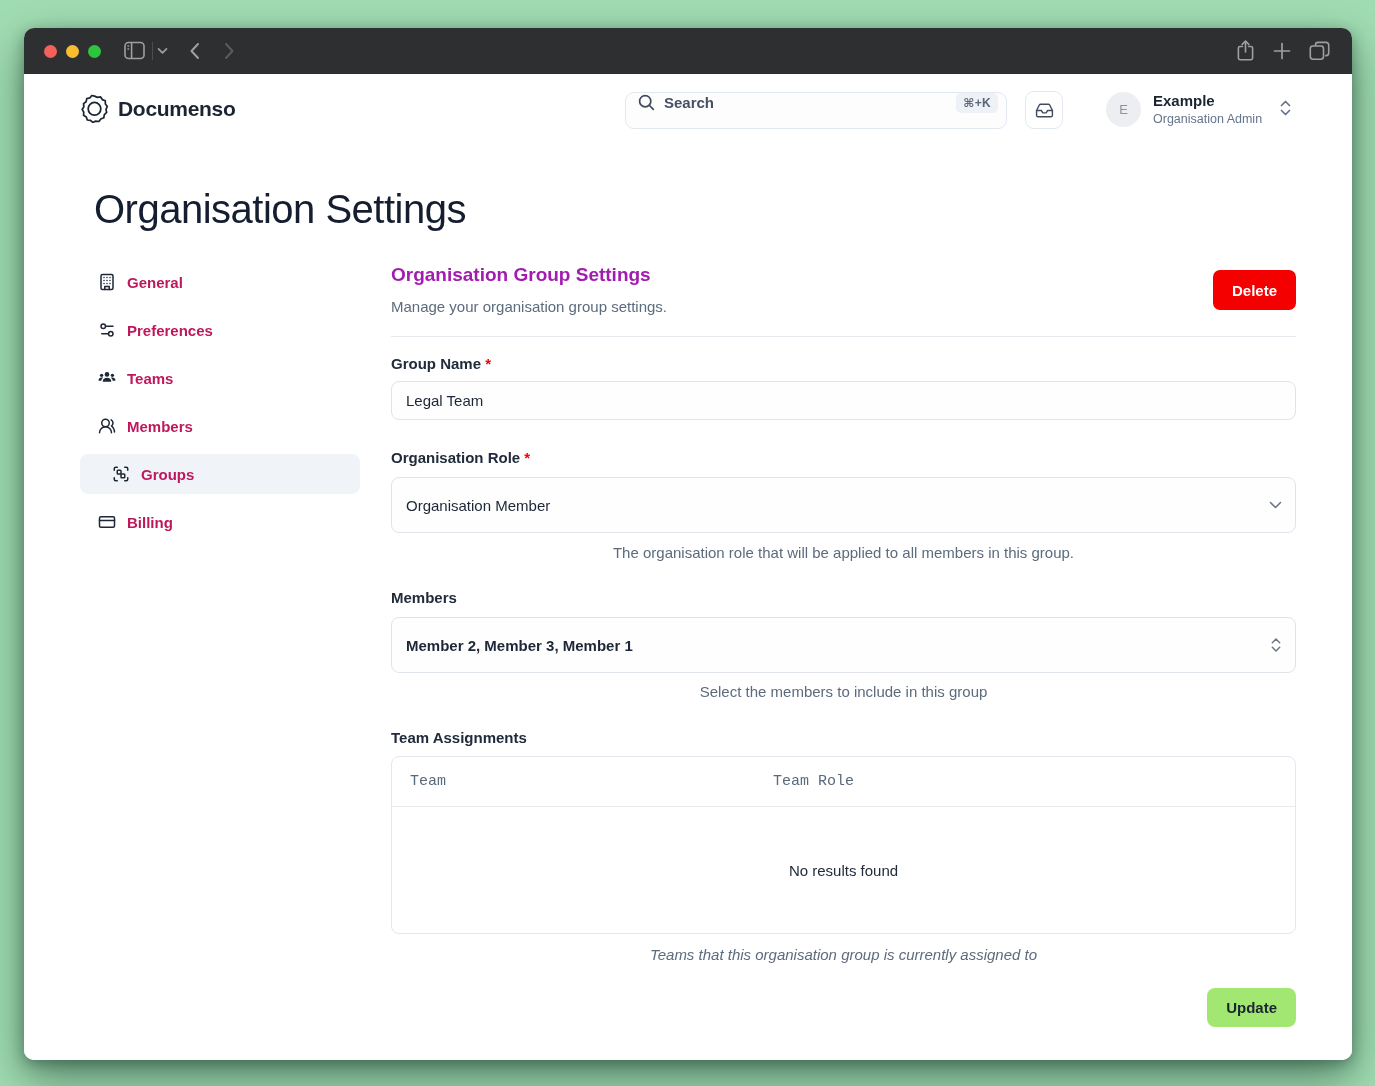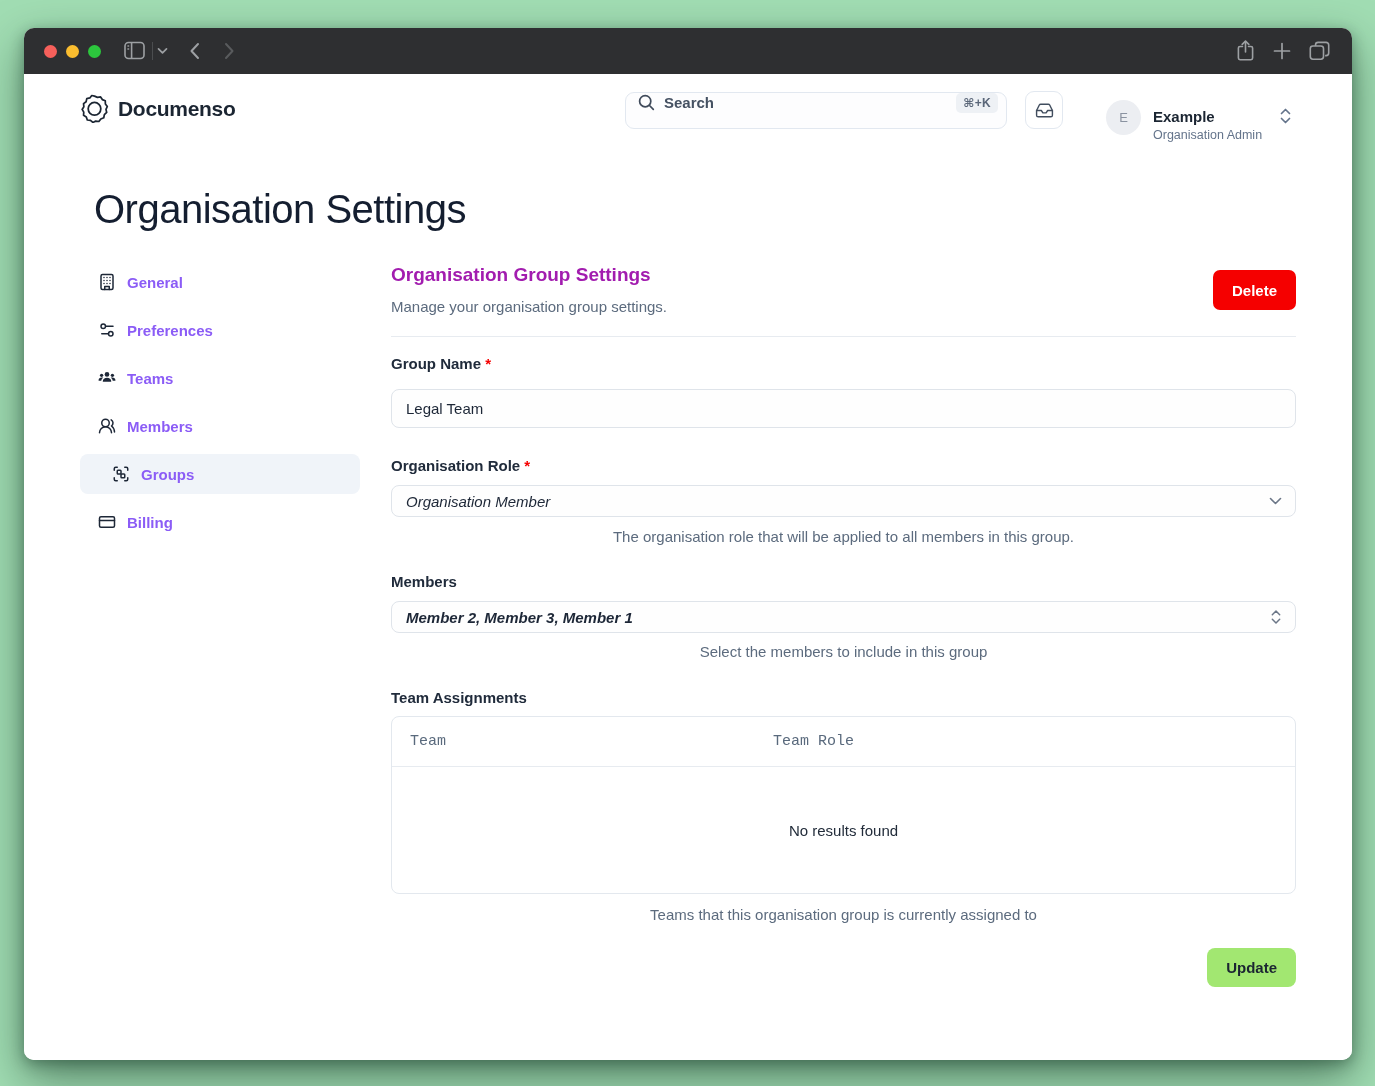--- a/index.html
+++ b/index.html
@@ -64,61 +64,61 @@
     border: 1px solid var(--border, #e2e8f0); border-radius: 9px; background: #fff;
     display: flex; align-items: center; justify-content: center; color: #414d5e; cursor: pointer;
   }
   .account { position: absolute; left: 1082px; top: 18px; display: flex; align-items: center; cursor: pointer; }
   .avatar {
     width: 35px; height: 35px; border-radius: 50%; background: #eceef2;
     color: #8a93a1; font-size: 13px; font-weight: 500;
     display: flex; align-items: center; justify-content: center; flex: 0 0 auto;
   }
   .account-texts { margin-left: 12px; width: 112px; }
-  .account-name { font-size: 15px; font-weight: 650; color: var(--text, #1b2532); line-height: 18px; margin-top: 16px; }
+  .account-name { font-size: 15px; font-weight: 650; color: var(--text, #1b2532); line-height: 18px; }
   .account-role { font-size: 12.5px; color: #64748b; line-height: 16px; margin-top: 1px; white-space: nowrap; }
   .account-chevron { color: #64748b; margin-left: 14px; }
   
   .page-title {
     position: absolute; left: 70px; top: 113px;
     font-size: 40px; font-weight: 400; letter-spacing: -0.5px; color: #141e30;
   }
   
   .sidebar { position: absolute; left: 56px; top: 188px; width: 280px; }
   .side-item {
     height: 40px; border-radius: 8px; display: flex; align-items: center;
     padding: 0 18px; margin-bottom: 8px; cursor: pointer;
-    font-size: 15px; font-weight: 600; color: #8b5cf6;
+    font-size: 15px; font-weight: 600; color: #be185d;
   }
   .side-item .icon { width: 18px; height: 18px; margin-right: 11px; color: #1d2737; display: flex; align-items: center; }
   .side-item.active { background: var(--active-bg, #f0f4f9); padding-left: 32px; }
   
   .main { position: absolute; left: 367px; top: 190px; width: 905px; }
   .section-head { position: relative; }
   .section-title { font-size: 19px; font-weight: 700; color: #a21caf; }
   .section-sub { font-size: 15px; color: #5c6b7e; margin-top: 12px; }
   .delete-btn {
     position: absolute; right: 0; top: 6px; height: 40px; padding: 0 19px;
     background: var(--danger, #f50000); color: #fff; border: none; border-radius: 7px;
     font-family: inherit; font-size: 15px; font-weight: 600; cursor: pointer;
   }
   .divider { border: none; border-top: 1px solid #e7ebf0; margin-top: 21px; }
   .field-label { font-size: 15px; font-weight: 600; color: #202b3b; }
   .req { color: #f50000; font-weight: 600; }
   .mt-lbl1 { margin-top: 18px; }
   .text-input {
-    margin-top: 17px; width: 100%; height: 39px;
+    margin-top: 9px; width: 100%; height: 39px;
     border: 1px solid #dfe4ea; border-radius: 8px; background: #fefefe;
     font-family: inherit; font-size: 15px; color: #1d2737; padding: 12px 14px; outline: none;
   }
   .select {
-    margin-top: 11px; width: 100%; height: 32px;
+    margin-top: 11px; width: 100%; height: 56px;
     border: 1px solid #dfe4ea; border-radius: 8px; background: #fefefe;
     display: flex; align-items: center; justify-content: space-between;
-    padding: 0 13px 0 14px; cursor: pointer; font-style: italic;
+    padding: 0 13px 0 14px; cursor: pointer;
   }
   .select .sel-value { font-size: 15px; color: #1d2737; }
   .select .sel-value.strong { font-weight: 600; }
   .select .caret { color: #6b7687; display: flex; }
   .helper { font-size: 15px; color: #5c6b7e; margin-top: 11px; text-align: center; }
   .lbl-gap { margin-top: 29px; }
   .table {
     margin-top: 10px; border: 1px solid #e3e8ee; border-radius: 8px; overflow: hidden;
   }
   .thead {
@@ -347,21 +347,21 @@
       <div class="helper" style="margin-top:10px;">Select the members to include in this group</div>
 
       <div class="field-label lbl-gap">Team Assignments</div>
       <div class="table">
         <div class="thead">
           <span class="th">Team</span>
           <span class="th">Team Role</span>
         </div>
         <div class="tbody-empty">No results found</div>
       </div>
-      <div class="helper" style="margin-top:12px;">Teams that this organisation group is currently assigned to</div>
+      <div class="helper" style="margin-top:12px;font-style:italic;">Teams that this organisation group is currently assigned to</div>
 
       <div class="footer-row">
         <button class="update-btn">Update</button>
       </div>
     </main>
 
   </div>
 </div>
 
 </body></html>

